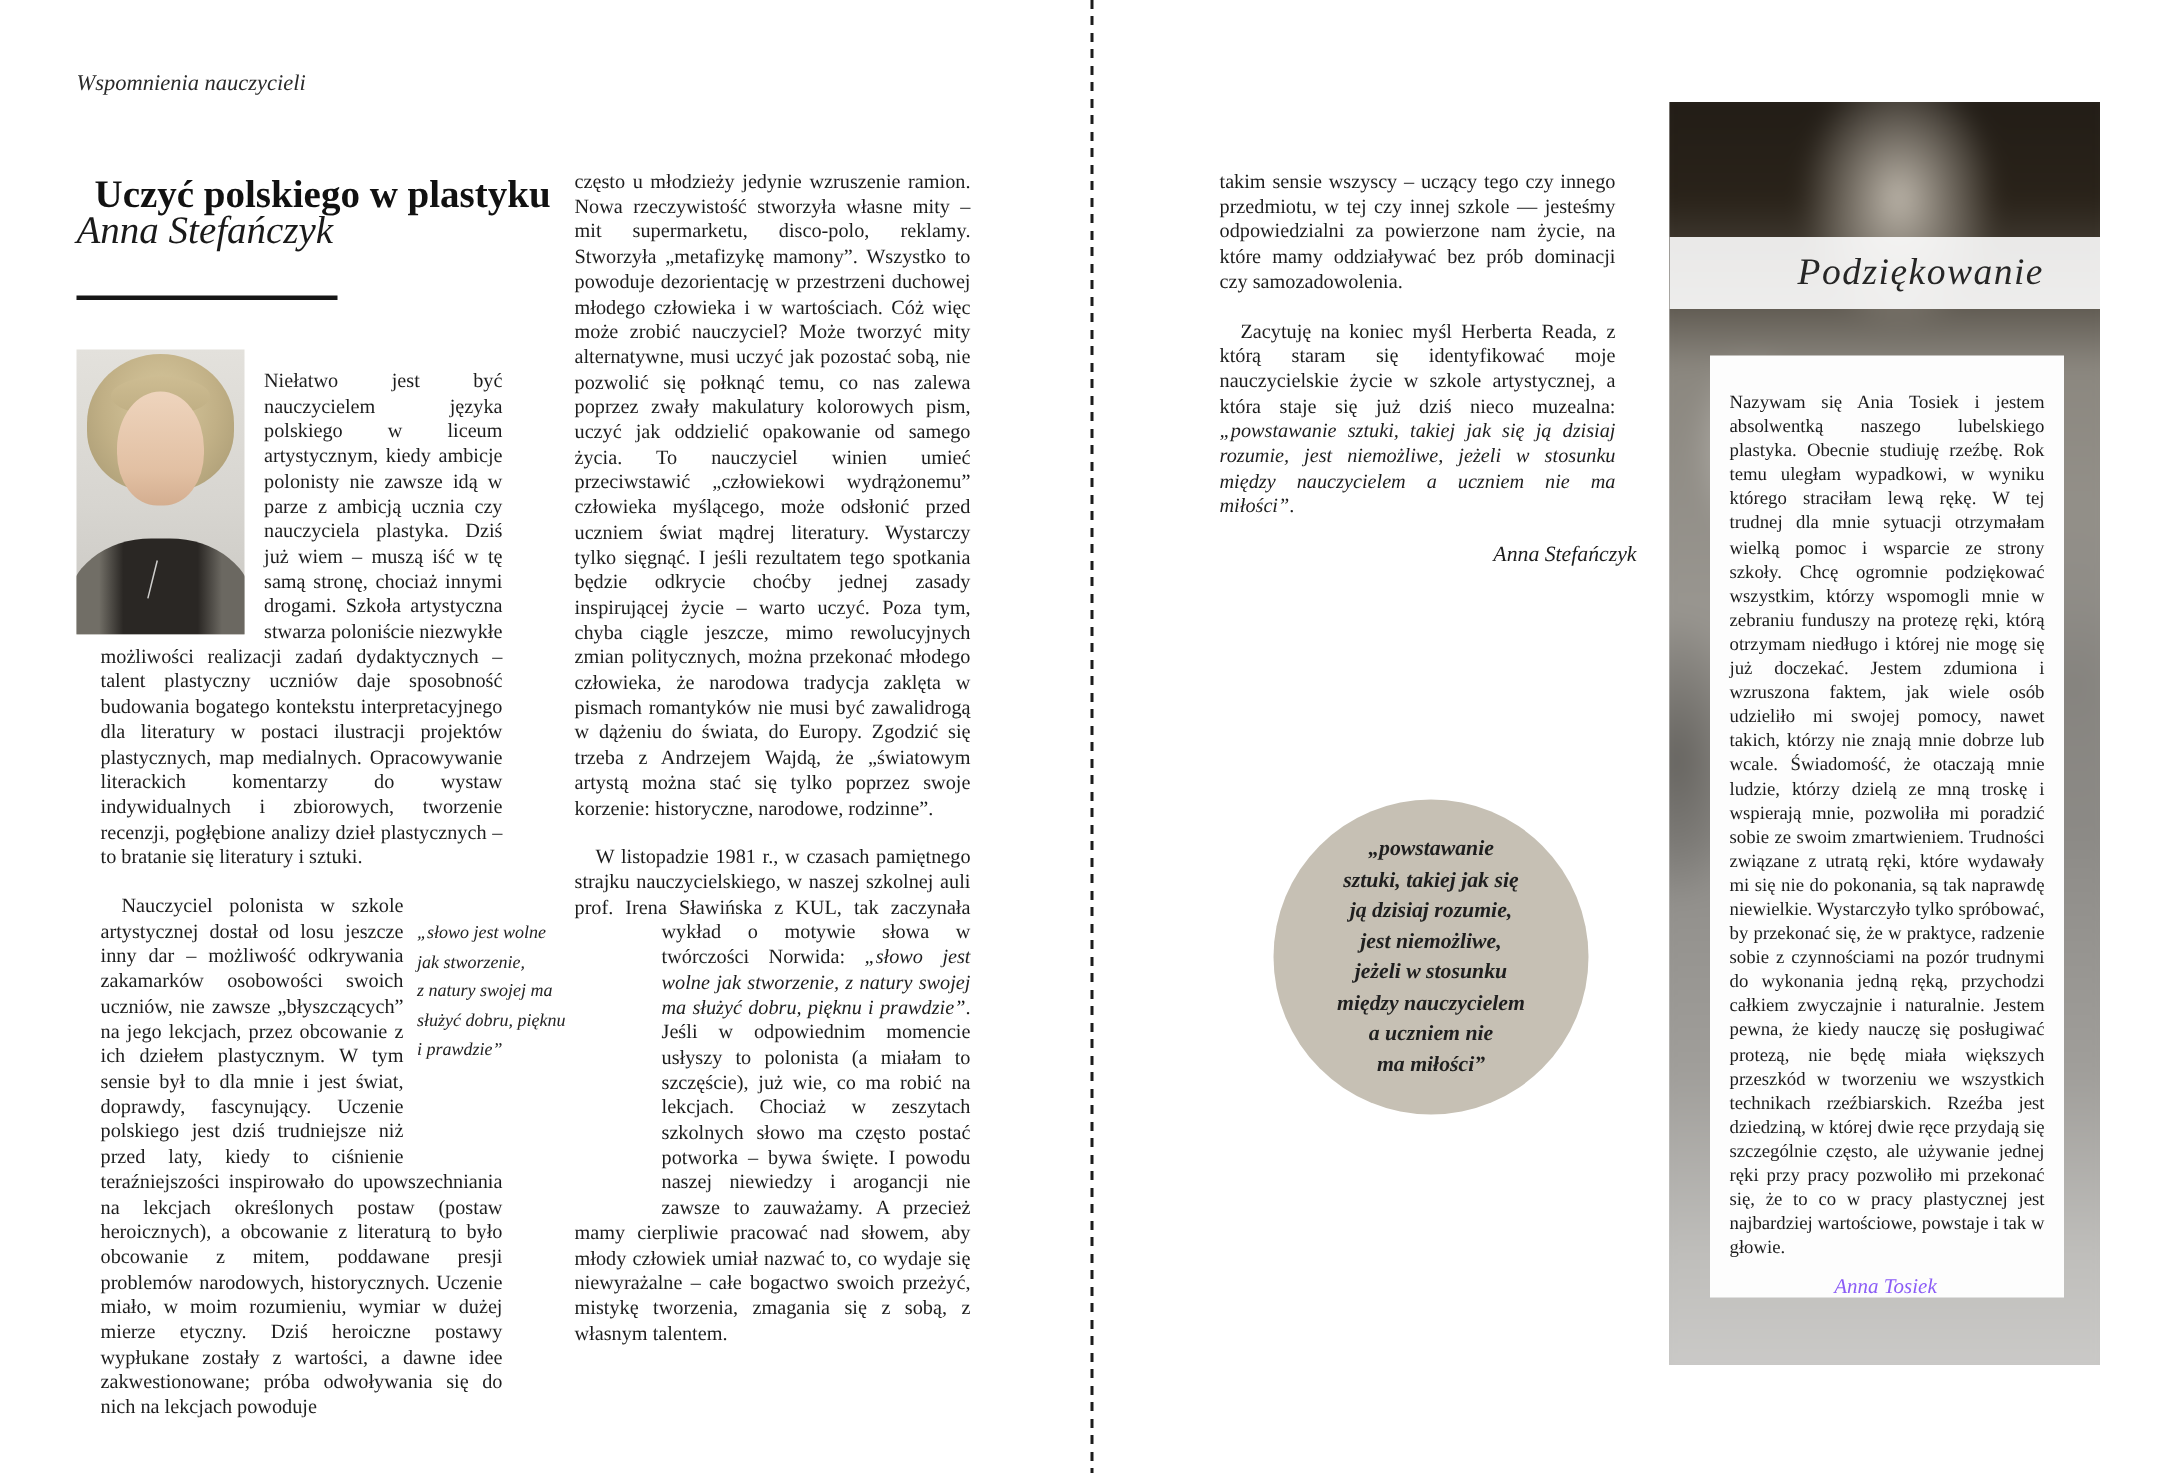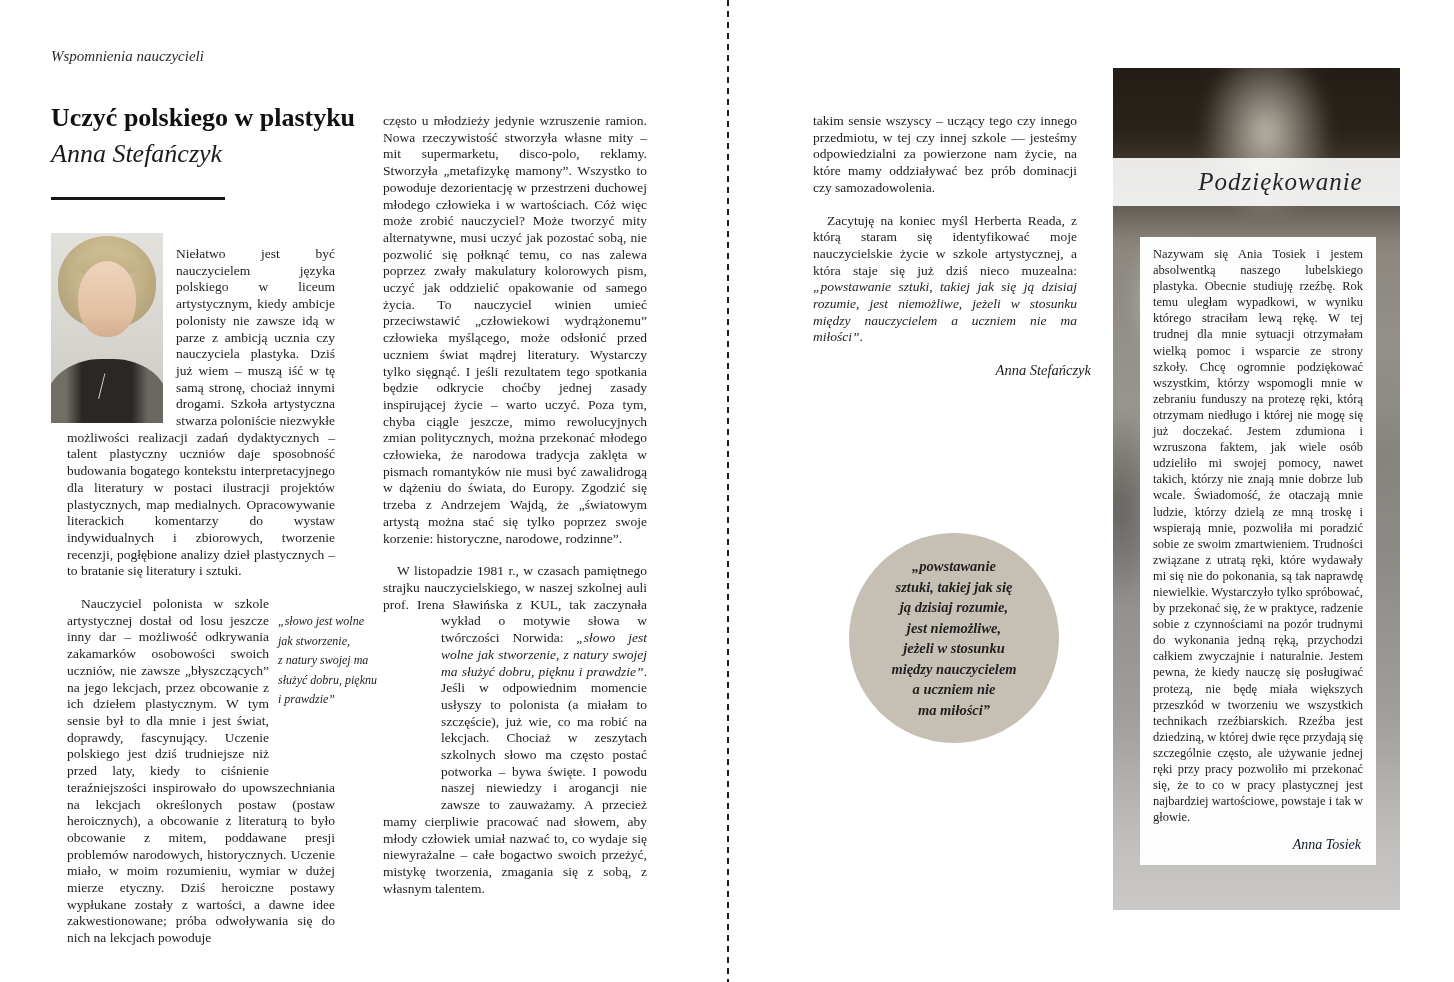--- a/index.html
+++ b/index.html
@@ -55,30 +55,30 @@
         radial-gradient(95px 125px at 53% 9%,rgba(216,209,197,.85),transparent 70%),
         radial-gradient(60px 95px at 22% 28%,rgba(236,234,231,.5),transparent 70%),
         radial-gradient(70px 140px at 6% 52%,rgba(66,64,60,.55),transparent 70%),
         radial-gradient(125px 170px at 90% 46%,rgba(118,116,112,.5),transparent 70%),
         radial-gradient(110px 80px at 45% 88%,rgba(196,195,192,.65),transparent 70%),
         linear-gradient(180deg,#211c16 0%,#292219 9%,#4c463d 15%,#8b877f 22%,#98958f 40%,#8d8b87 58%,#a09e9a 76%,#bfbebb 90%,#cccbc9 100%);}
   .sidebar-band{position:absolute;left:0;top:90px;width:100%;height:48px;
       background:rgba(253,253,253,.9);display:flex;align-items:center;justify-content:center;padding-left:24px;}
   .sidebar-heading{font-style:italic;font-size:25px;letter-spacing:1px;color:#262626;}
   .sidebar-box{position:absolute;left:27px;top:169px;width:236px;height:628px;box-sizing:border-box;
-      background:#fdfdfd;padding:9px 13px 8px 13px;overflow:hidden;}
+      background:#fdfdfd;padding:23px 13px 8px 13px;overflow:hidden;}
   .sidebar-text{margin:0;font-size:12.5px;line-height:16.1px;text-align:justify;hyphens:auto;color:#1c1c1c;}
-  .sidebar-signature{margin:12px 2px 0 0;text-align:right;font-style:italic;font-size:14px;color:#0f172a;}
+  .sidebar-signature{margin:12px 2px 0 0;text-align:center;font-style:italic;font-size:14px;color:#8b5cf6;}
 </style>
 </head>
 <body>
 
 <div class="running-header">Wspomnienia nauczycieli</div>
 
-<h1 class="article-title" style="margin:0;">Uczyć polskiego w plastyku</h1>
+<h1 class="article-title" style="margin:12px;">Uczyć polskiego w plastyku</h1>
 <div class="article-author">Anna Stefańczyk</div>
 <div class="title-rule"></div>
 
 <div class="col col1">
   <div class="photo">
     <div class="hair"></div>
     <div class="fringe"></div>
     <div class="face"></div>
     <div class="body"></div>
     <div class="necklace"></div>

